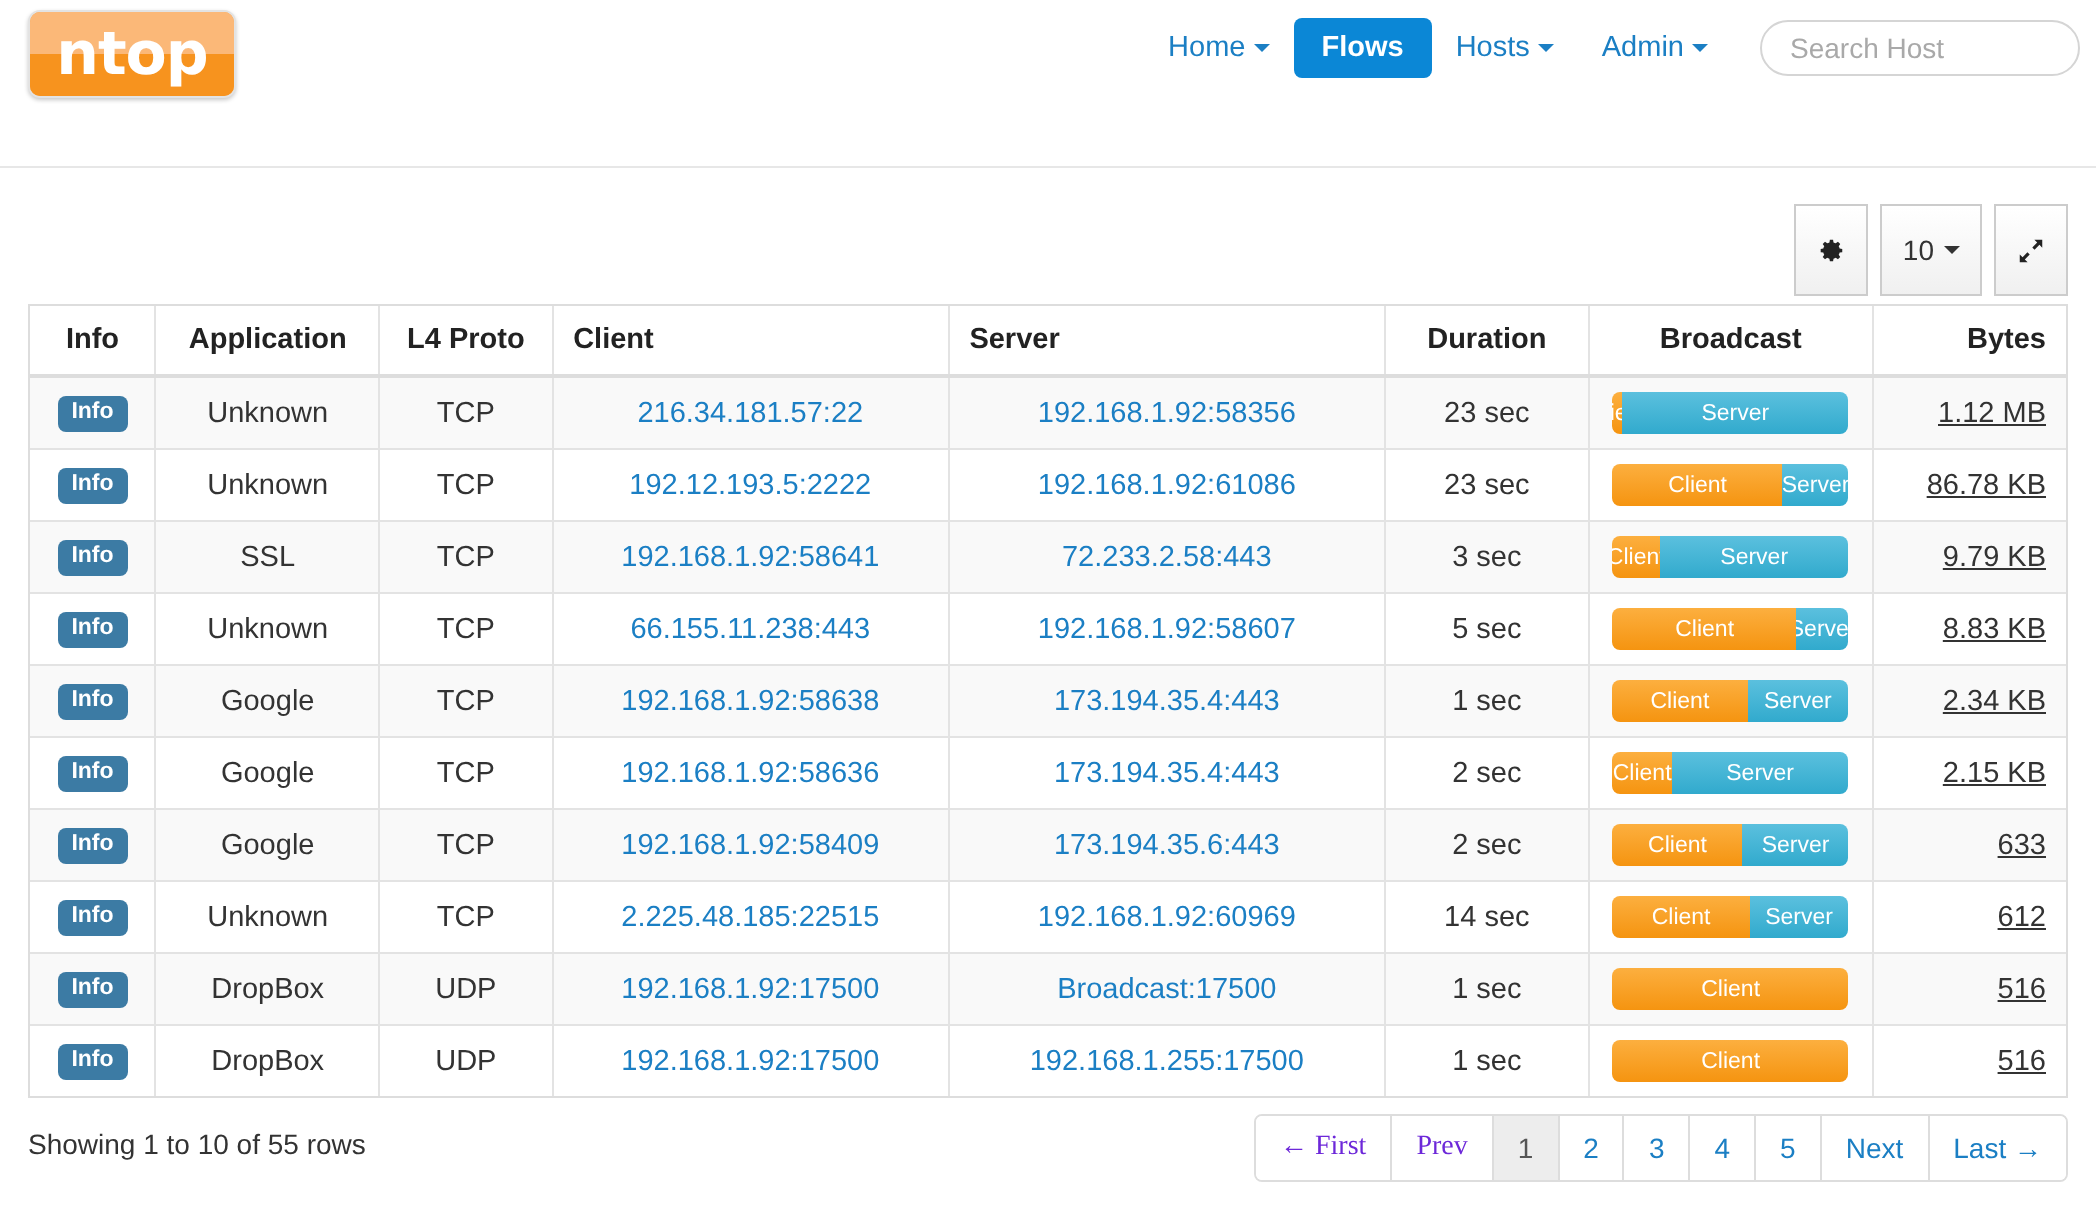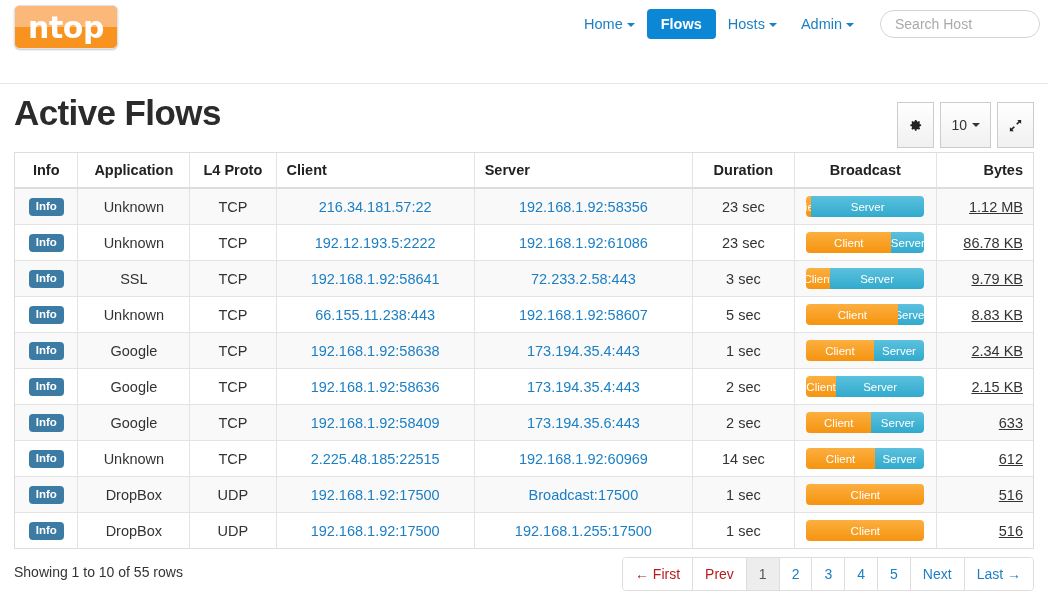--- a/index.html
+++ b/index.html
@@ -251,21 +251,21 @@
     color: #1b7fc4;
     border-right: 1px solid #dddddd;
     background: #ffffff;
     cursor: pointer;
     white-space: nowrap;
     text-decoration: none;
     min-width: 20px;
     text-align: center;
   }
   .pg:last-child { border-right: none; }
-  .pg.disabled { color: #b91c1c; cursor: default; }
+  .pg.disabled { color: #6d28d9; cursor: default; font-family: Liberation Serif, serif; }
   .pg.active { background: #ededed; color: #555; cursor: default; }
 </style>
 </head>
 <body>
 
 <div class="navbar">
   <div class="brand">
     <div class="top-half"></div>
     <div class="bot-half"></div>
     <div class="brand-text">ntop</div>
@@ -274,21 +274,20 @@
   <div class="nav-right">
     <a class="nav-link" href="#"><span>Home</span><span class="caret"></span></a>
     <a class="nav-link active" href="#"><span>Flows</span></a>
     <a class="nav-link" href="#"><span>Hosts</span><span class="caret"></span></a>
     <a class="nav-link" href="#"><span>Admin</span><span class="caret"></span></a>
     <input class="search-box" type="text" placeholder="Search Host" style="">
   </div>
 </div>
 
 <div class="page-head">
-  <div class="page-title">Active Flows</div>
   <div class="btn-group">
     <div class="btn">
       <span>
         <svg width="15" height="15" viewBox="0 0 16 16">
             <path fill="#222" d="M8 5.2a2.8 2.8 0 100 5.6 2.8 2.8 0 000-5.6zm0 4.2a1.4 1.4 0 110-2.8 1.4 1.4 0 010 2.8z"></path>
             <path fill="#222" d="M14 6.9l-1.4-.24a4.9 4.9 0 00-.5-1.2l.82-1.16-1.22-1.22-1.16.82a4.9 4.9 0 00-1.2-.5L9.1 2H7.4l-.24 1.4a4.9 4.9 0 00-1.2.5L4.8 3.08 3.58 4.3l.82 1.16a4.9 4.9 0 00-.5 1.2L2.5 6.9v1.7l1.4.24c.11.43.28.83.5 1.2l-.82 1.16 1.22 1.22 1.16-.82c.37.22.77.39 1.2.5l.24 1.4h1.7l.24-1.4c.43-.11.83-.28 1.2-.5l1.16.82 1.22-1.22-.82-1.16c.22-.37.39-.77.5-1.2l1.4-.24V6.9z"></path>
           </svg>
       </span>
     </div>
     <div class="btn">

